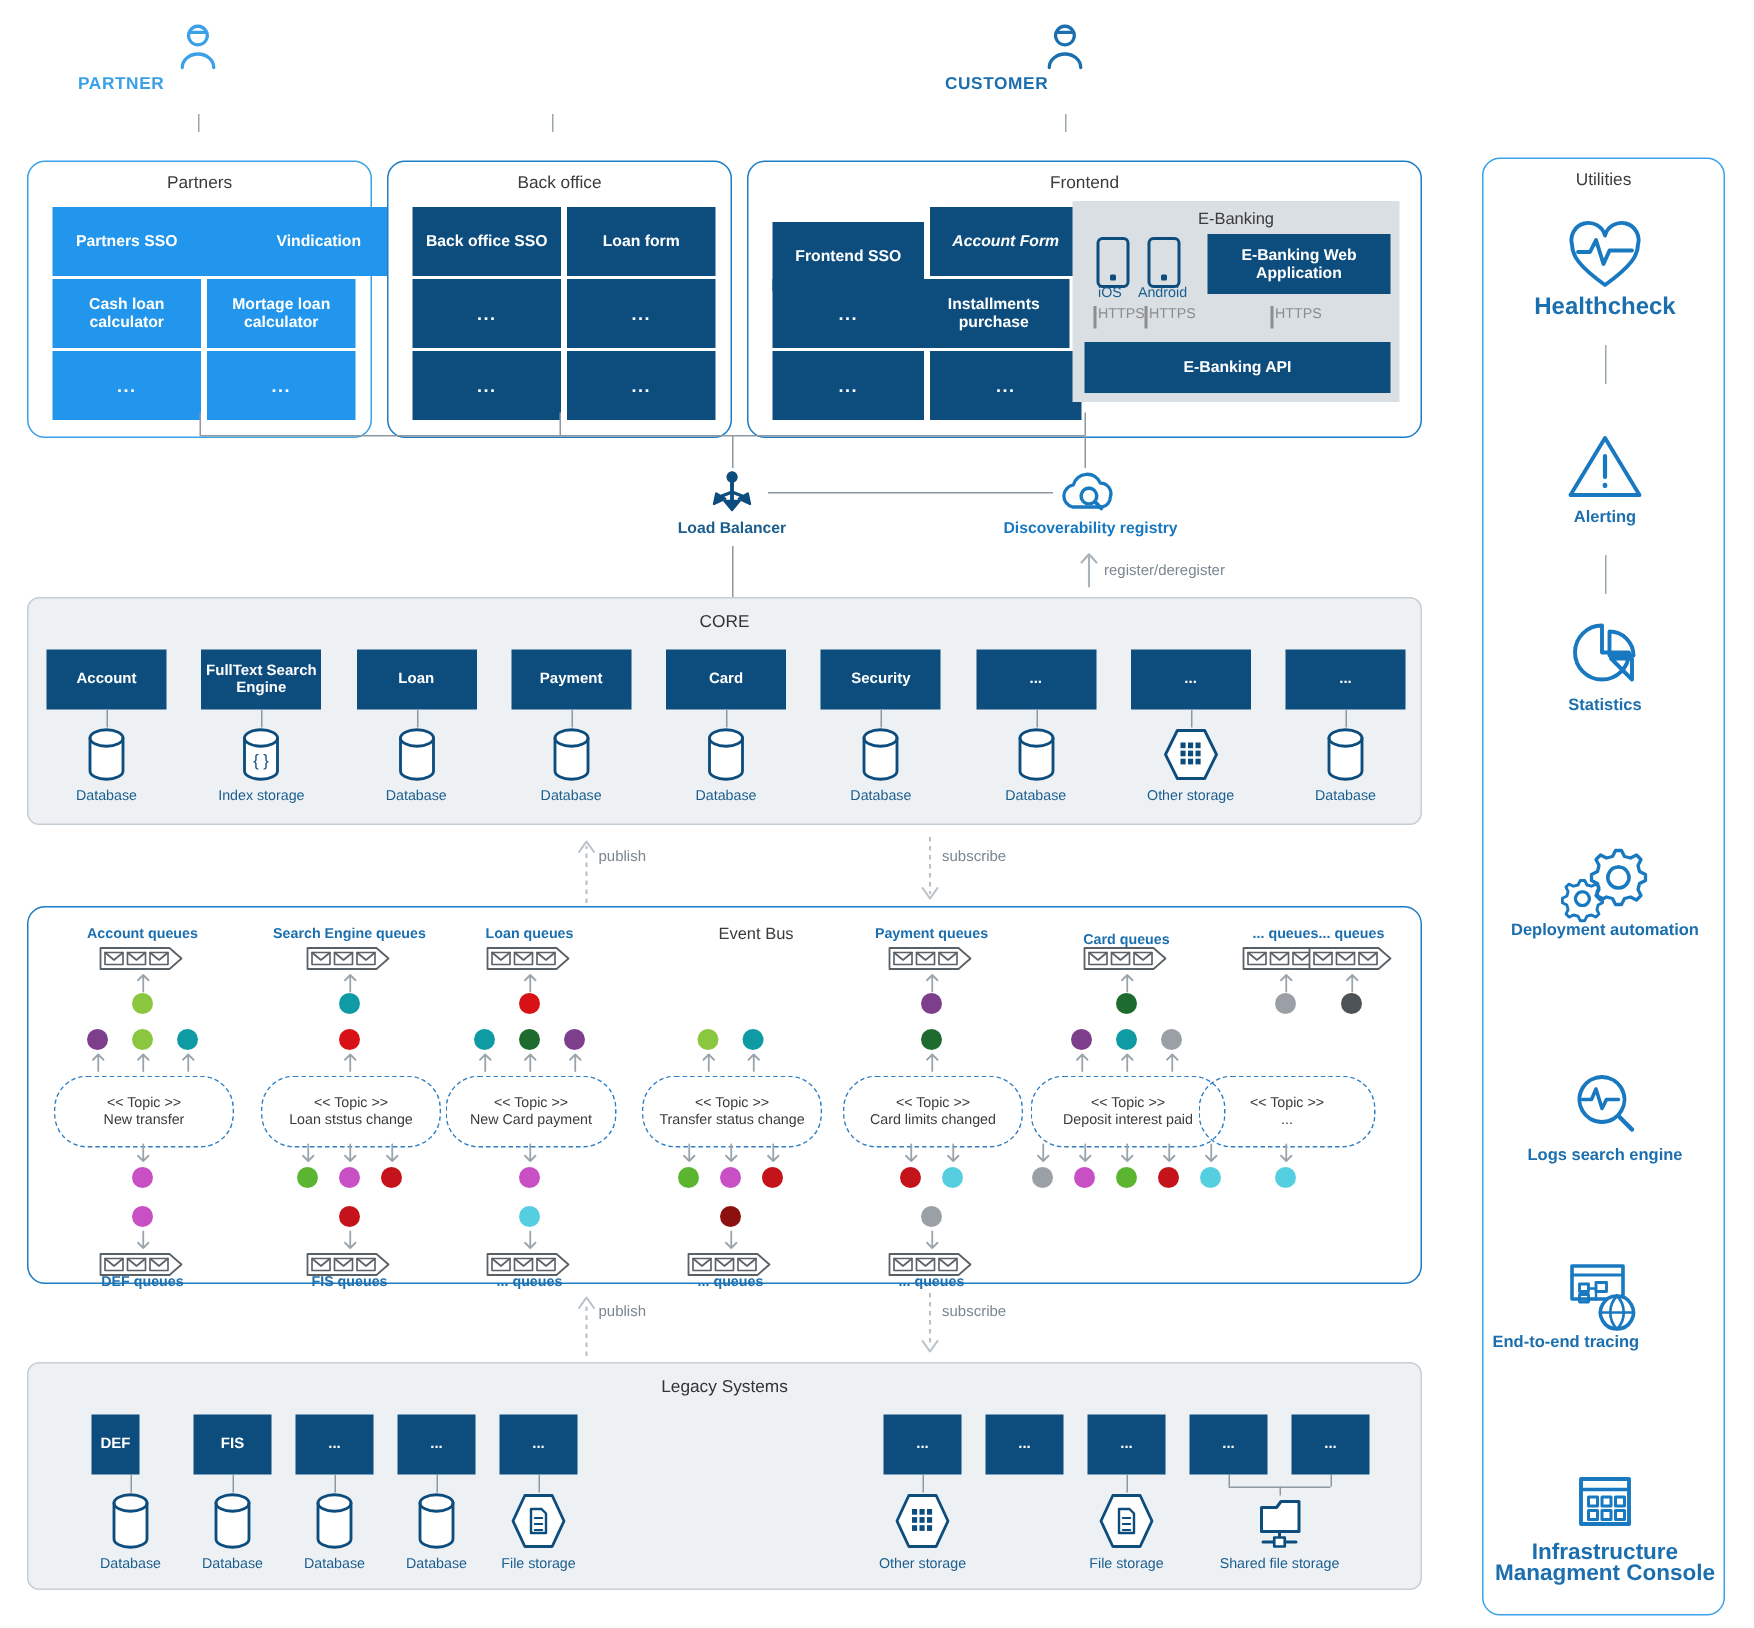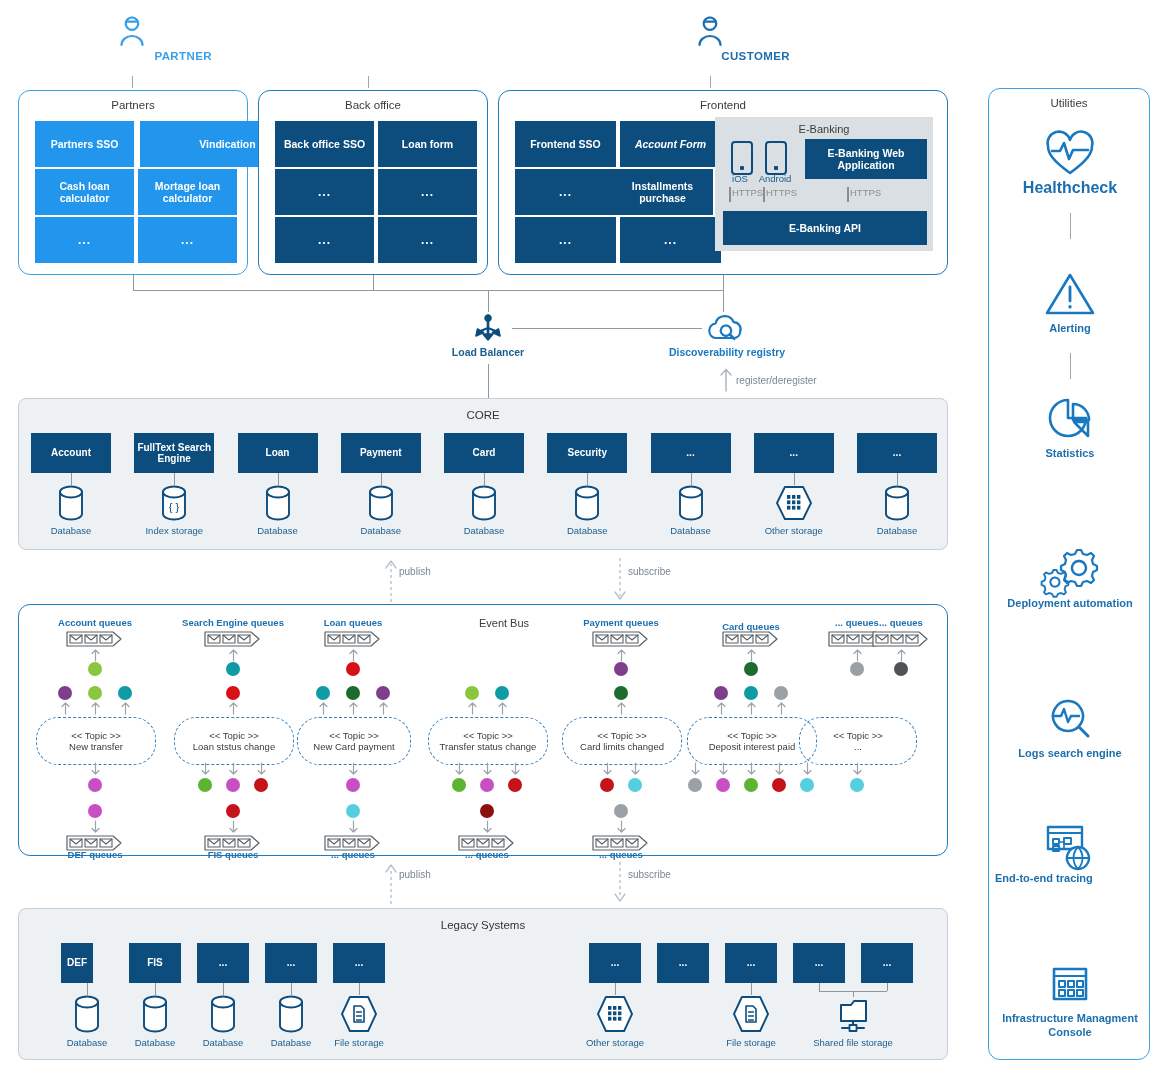--- a/index.html
+++ b/index.html
@@ -1,28 +1,28 @@
 <!DOCTYPE html>
 <html><head>
 <meta charset="utf-8">
 <style>
   html,body{margin:0;padding:0;background:#ffffff;}
   body{width:1169px;height:1085px;position:relative;font-family:"Liberation Sans",sans-serif;color:#1b4f7e;overflow:hidden;}
   #stage{position:relative;width:1169px;height:1085px;}
   .abs{position:absolute;box-sizing:border-box;}
 
   
-  .actor{width:160px;text-align:right;}
+  .actor{width:160px;text-align:left;}
   .actor .lbl{font-size:11.5px;font-weight:bold;letter-spacing:.4px;margin-top:2px;}
   .actor.light .lbl{color:#3aa0e8;}
   .actor.dark .lbl{color:#1c6fae;}
   .actor-stem{position:absolute;width:1px;background:#9aa7b0;}
 
   
-  .panel{border:1.6px solid #1c7cc4;border-radius:12px;background:#fff;}
+  .panel{border:1.6px solid #1c7cc4;border-radius:12px;background:#fff;margin-top:17px;}
   .panel.light{border-color:#39a2e9;}
   .panel-title{position:absolute;left:0;right:0;top:8px;text-align:center;font-size:11.5px;color:#3b3b3b;}
 
   .tile{position:absolute;display:flex;align-items:center;justify-content:center;
         text-align:center;color:#fff;font-weight:bold;font-size:10.5px;line-height:12px;padding:2px;}
   .tile.navy{background:#0d4d7e;}
   .tile.blue{background:#2196ec;}
   .tile .dots{font-weight:bold;letter-spacing:1px;font-size:12px;}
 
   
@@ -85,21 +85,21 @@
         <path d="M4.5 31 a10.5 9 0 0 1 21 0" stroke="#1c6fae" fill="none" stroke-width="2.2" stroke-linecap="round" stroke-linejoin="round"></path>
       </svg>
       <div class="lbl">CUSTOMER</div>
     </div>
     <div class="abs actor-stem" style="left: 710px; top: 76px; height: 12px;"></div>
     <div class="abs panel light" style="left: 18px; top: 90px; width: 230px; height: 185px;">
       <div class="panel-title">Partners</div>
       <div class="tile blue" style="left: 16px; top: 30px; width: 95px; height: 42px;">
         <span>Partners SSO</span>
       </div>
-      <div class="tile blue" style="left: 121px; top: 30px; width: 95px; height: 42px; padding-left: 40px;">
+      <div class="tile blue" style="left: 106px; top: 30px; width: 95px; height: 42px; padding-left: 40px;">
         <span>Vindication</span>
       </div>
       <div class="tile blue" style="left: 16px; top: 78px; width: 95px; height: 42px;">
         <span>Cash loan calculator</span>
       </div>
       <div class="tile blue" style="left: 119px; top: 78px; width: 95px; height: 42px;">
         <span>Mortage loan calculator</span>
       </div>
       <div class="tile blue" style="left: 16px; top: 126px; width: 95px; height: 42px;">
         <span class="dots">...</span>
@@ -124,21 +124,21 @@
       </div>
       <div class="tile navy" style="left: 16px; top: 126px; width: 95px; height: 42px;">
         <span class="dots">...</span>
       </div>
       <div class="tile navy" style="left: 119px; top: 126px; width: 95px; height: 42px;">
         <span class="dots">...</span>
       </div>
     </div>
     <div class="abs panel " style="left: 498px; top: 90px; width: 450px; height: 185px;">
       <div class="panel-title">Frontend</div>
-      <div class="tile navy" style="left: 16px; top: 30px; width: 97px; height: 42px;">
+      <div class="tile navy" style="left: 16px; top: 40px; width: 97px; height: 42px;">
         <span>Frontend SSO</span>
       </div>
       <div class="tile navy" style="left: 121px; top: 30px; width: 97px; height: 42px; font-style: italic;">
         <span>Account Form</span>
       </div>
       <div class="tile navy" style="left: 16px; top: 78px; width: 97px; height: 42px;">
         <span class="dots">...</span>
       </div>
       <div class="tile navy" style="left: 113px; top: 78px; width: 97px; height: 42px;">
         <span>Installments purchase</span>
@@ -770,15 +770,15 @@
       <svg width="56" height="48" viewBox="0 0 56 48" style="position: absolute; left: 53px; top: 870px;">
         <path d="M12 10 h32 v30 h-32 z" stroke="#1878c0" fill="none" stroke-width="2.6" stroke-linecap="round" stroke-linejoin="round"></path>
         <path d="M12 17 h32" stroke="#1878c0" fill="none" stroke-width="2.2" stroke-linecap="round" stroke-linejoin="round"></path>
         <path d="M17 22 h6 v6 h-6 z" stroke="#1878c0" fill="none" stroke-width="2" stroke-linecap="round" stroke-linejoin="round"></path>
         <path d="M26 22 h6 v6 h-6 z" stroke="#1878c0" fill="none" stroke-width="2" stroke-linecap="round" stroke-linejoin="round"></path>
         <path d="M35 22 h6 v6 h-6 z" stroke="#1878c0" fill="none" stroke-width="2" stroke-linecap="round" stroke-linejoin="round"></path>
         <path d="M17 31 h6 v6 h-6 z" stroke="#1878c0" fill="none" stroke-width="2" stroke-linecap="round" stroke-linejoin="round"></path>
         <path d="M26 31 h6 v6 h-6 z" stroke="#1878c0" fill="none" stroke-width="2" stroke-linecap="round" stroke-linejoin="round"></path>
         <path d="M35 31 h6 v6 h-6 z" stroke="#1878c0" fill="none" stroke-width="2" stroke-linecap="round" stroke-linejoin="round"></path>
       </svg>
-      <div style="position: absolute; left: 6px; top: 922px; width: 150px; text-align: center; font-size: 11px; font-weight: bold; color: rgb(28, 111, 174); line-height: 14px;">Infrastructure Managment Console</div>
+      <div style="position: absolute; left: 6px; top: 922px; width: 150px; text-align: center; font-size: 15px; font-weight: bold; color: rgb(28, 111, 174); line-height: 14px;">Infrastructure Managment Console</div>
     </div>
   </div>
 
 </body></html>

